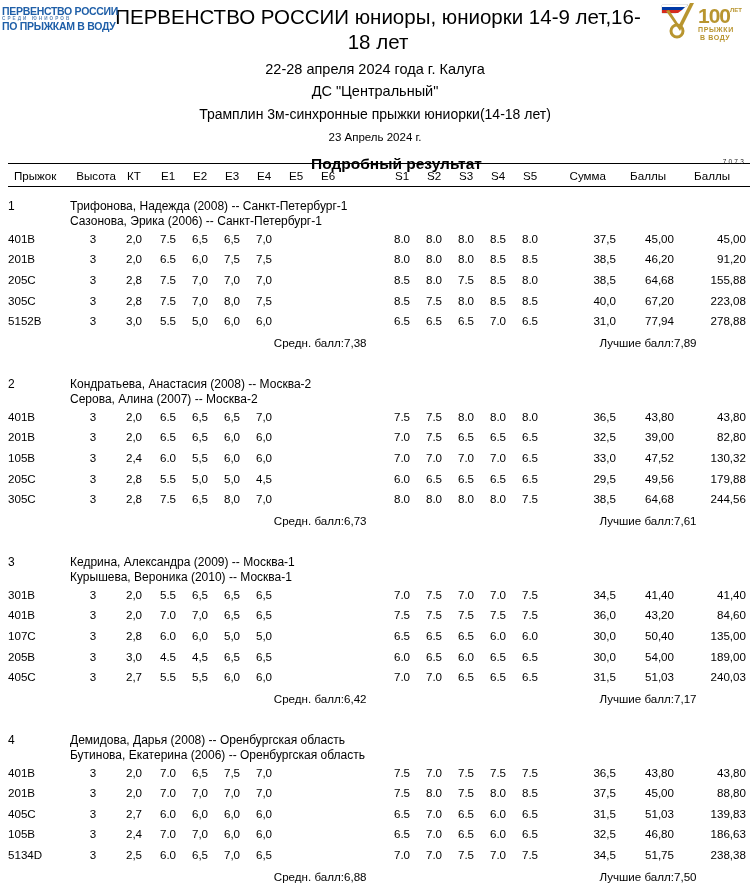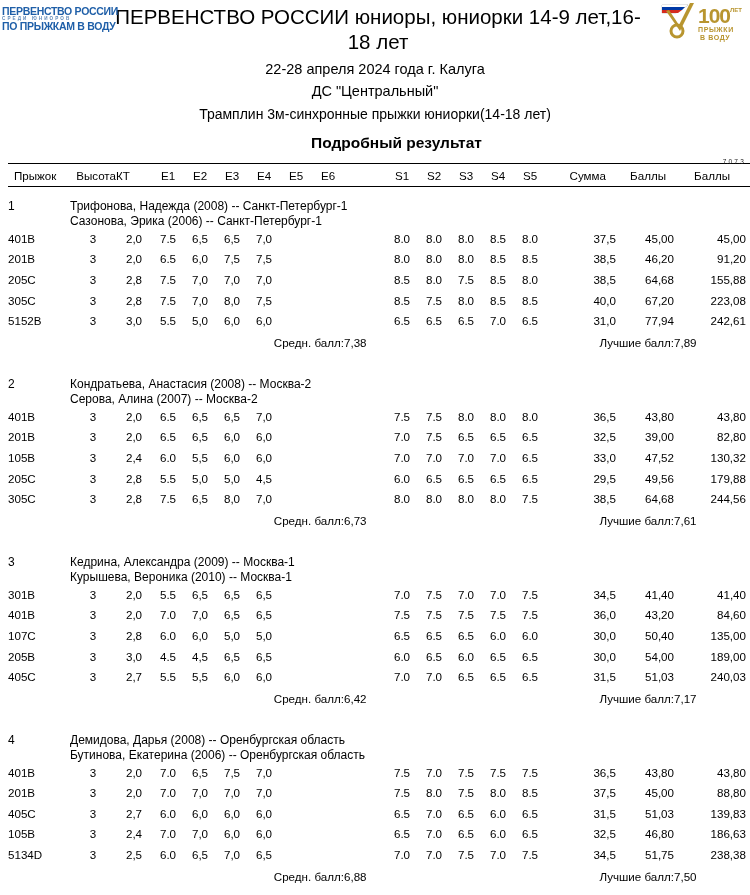--- a/index.html
+++ b/index.html
@@ -137,21 +137,21 @@
   col.c-e      { width: 32px; }
   col.c-gap    { width: 42px; }
   col.c-s      { width: 32px; }
   col.c-sum    { width: 70px; }
   col.c-pts    { width: 58px; }
   col.c-total  { width: 72px; }
   col.c-rank   { width: 26px; }
 
   th.h-dive   { text-align: left;  padding-left: 6px !important; }
   th.h-height { text-align: right; }
-  th.h-dd     { text-align: left; }
+  th.h-dd     { text-align: center; }
   th.h-e      { text-align: center; }
   th.h-s      { text-align: center; }
   th.h-sum    { text-align: right; padding-right: 10px !important; }
   th.h-pts    { text-align: right; padding-right: 8px !important; }
   th.h-total  { text-align: right; padding-right: 16px !important; }
 
   tr.athlete-row td {
     padding-top: 12px;
     padding-bottom: 0;
   }
@@ -229,20 +229,21 @@
       <text x="38" y="31" font-family="Liberation Sans, sans-serif" font-size="7" font-weight="bold" fill="#b8952f" letter-spacing="0.6">ПРЫЖКИ</text>
       <text x="40" y="39" font-family="Liberation Sans, sans-serif" font-size="7" font-weight="bold" fill="#b8952f" letter-spacing="0.6">В ВОДУ</text>
     </svg>
   </div>
 
   <div class="title-block">
     <div class="main-title">ПЕРВЕНСТВО РОССИИ юниоры, юниорки 14-9 лет,16-18 лет</div>
     <div class="sub1">22-28 апреля 2024 года г. Калуга</div>
     <div class="sub2">ДС "Центральный"</div>
     <div class="sub3">Трамплин 3м-синхронные прыжки юниорки(14-18 лет)</div>
+    <div class="sub4">23 Апрель 2024 г.</div>
   </div>
 
   <div class="section-title">Подробный результат</div>
   <div class="version">7.0.7.3</div>
 </div>
 
 <div class="table-wrap">
   <table class="results">
     <colgroup>
       <col class="c-dive">
@@ -392,21 +393,21 @@
           <td class="d-e"></td>
           <td class="d-e"></td>
           <td></td>
           <td class="d-s">6.5</td>
           <td class="d-s">6.5</td>
           <td class="d-s">6.5</td>
           <td class="d-s">7.0</td>
           <td class="d-s">6.5</td>
           <td class="d-sum">31,0</td>
           <td class="d-pts">77,94</td>
-          <td class="d-total">242,61</td>
+          <td class="d-total">278,88</td>
           <td class="d-rank">1</td>
         </tr>
         <tr class="summary-row">
           <td class="avg-cell" colspan="9">Средн. балл:</td>
           <td class="avg-val" colspan="2">7,38</td>
           <td class="best-cell" colspan="6">Лучшие балл:</td>
           <td class="best-val" colspan="2">7,89</td>
         </tr>
         <tr class="spacer-row">
           <td colspan="19"></td>

